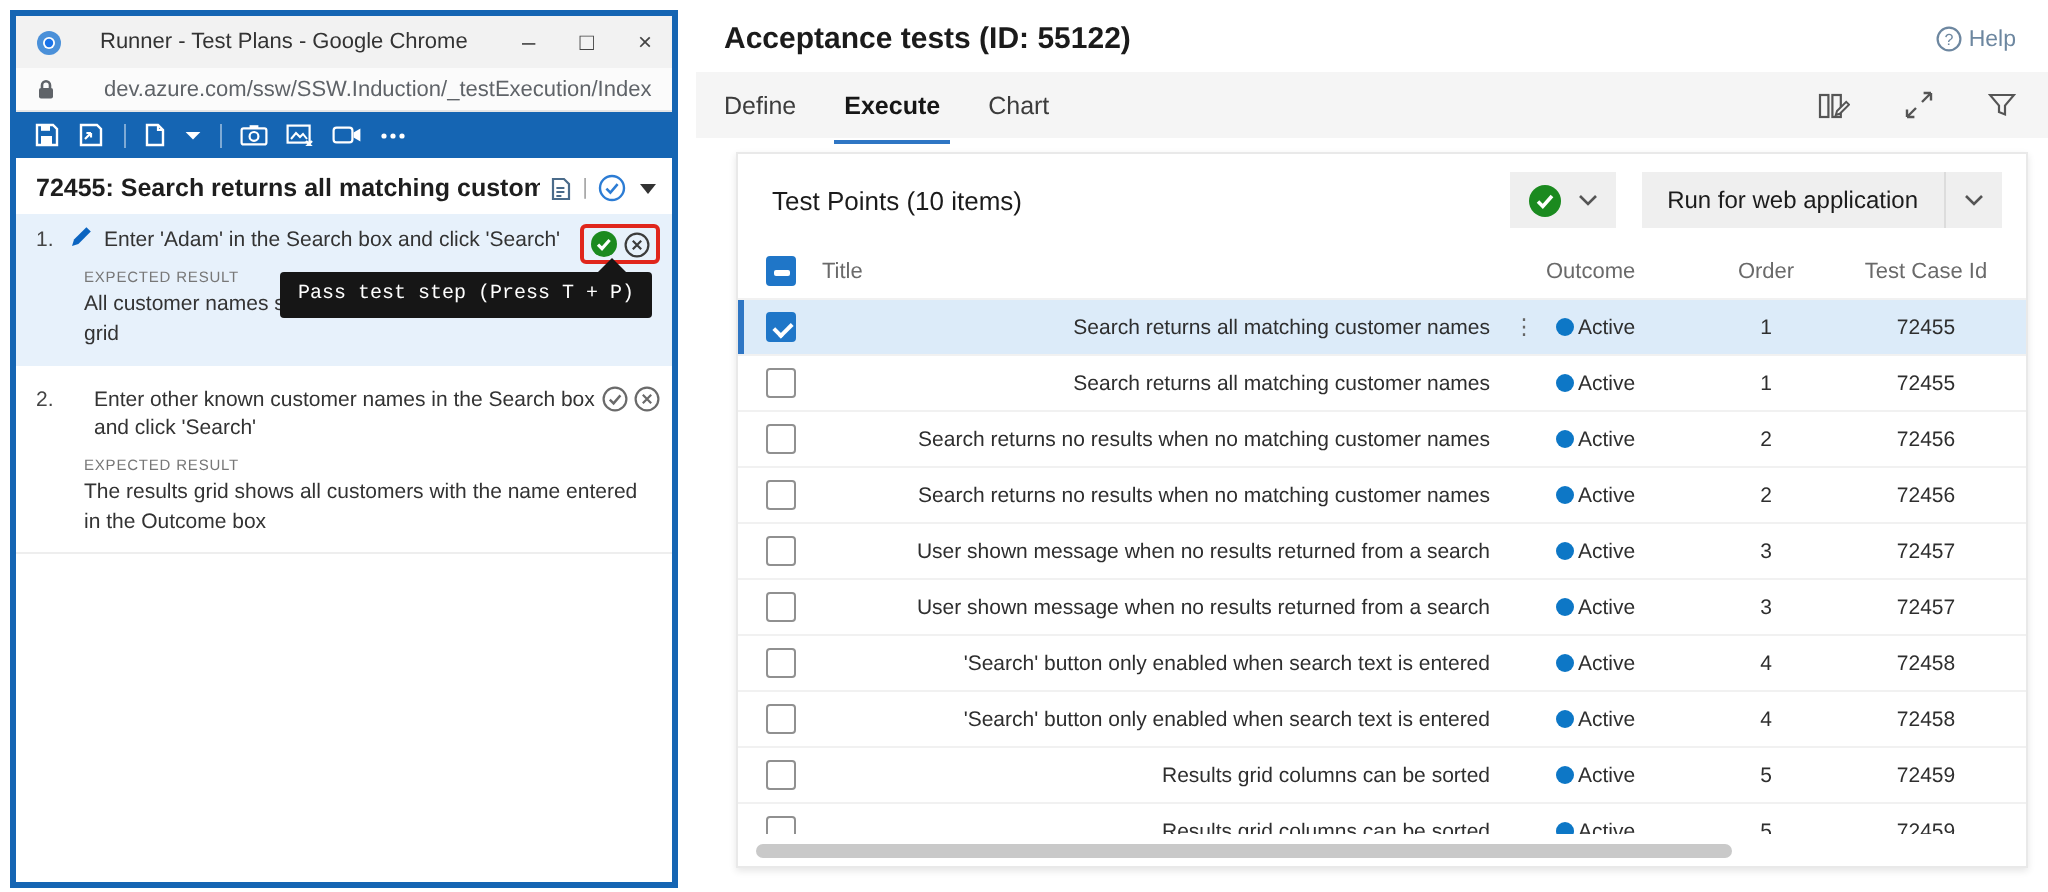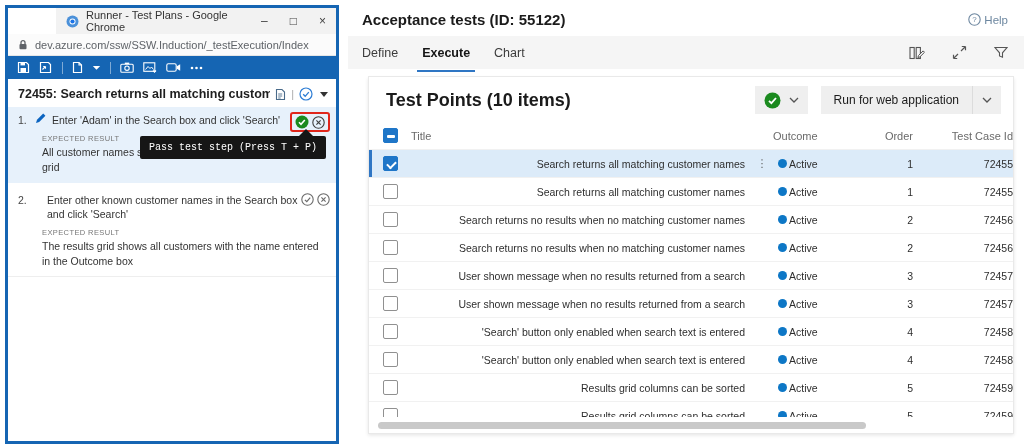--- a/index.html
+++ b/index.html
@@ -4,26 +4,26 @@
 <style>
   html,body{margin:0;padding:0;background:#fff;}
   .stage{position:relative;width:1024px;height:446px;background:#fff;
          font-family:"Liberation Sans",sans-serif;overflow:hidden;}
 
   
   .runner{position:absolute;left:5px;top:5px;width:334px;bottom:2px;
           border:3px solid #1565b3;background:#fff;box-sizing:border-box;
           display:flex;flex-direction:column;}
   .titlebar{display:flex;align-items:center;height:26px;background:#f2f2f2;
-            padding:0 10px;gap:7px;flex:0 0 auto;margin-left:48px;}
+            padding:0 10px;gap:19px;flex:0 0 auto;}
   .titlebar .ttext{font-size:11px;color:#333;}
   .win-controls{margin-left:auto;display:flex;gap:22px;color:#444;font-size:12px;}
   .win-controls span{cursor:default;line-height:1;}
   .urlbar{display:flex;align-items:center;height:21px;background:#fbfbfb;
-          border-bottom:1px solid #e6e6e6;padding:0 10px;gap:7px;flex:0 0 auto;}
+          border-bottom:1px solid #e6e6e6;padding:0 10px;gap:24px;flex:0 0 auto;}
   .urlbar .url{font-size:11px;color:#5f6368;white-space:nowrap;}
   .bluebar{height:23px;background:#1565b3;display:flex;align-items:center;
            padding:0 9px;gap:9px;flex:0 0 auto;}
   .tbi{display:flex;align-items:center;}
   .tb-div{width:1px;height:12px;background:rgba(255,255,255,.45);}
 
   .case-title{display:flex;align-items:center;gap:5px;padding:8px 8px 6px 10px;}
   .case-title .ct-text{flex:1;font-size:12.5px;font-weight:700;color:#1e1e1e;
                        white-space:nowrap;overflow:hidden;}
   .ct-div{color:#aaa;font-size:11px;}
@@ -64,38 +64,38 @@
   .tab.active{font-weight:700;color:#161616;}
   .tab.active::after{content:"";position:absolute;left:-5px;right:-5px;bottom:-3px;
                      height:2px;background:#2f76c4;}
   .tab-icons{margin-left:auto;display:flex;gap:27px;align-items:center;}
   .tab-icons .ic{display:flex;cursor:pointer;}
 
   .card{position:absolute;left:20px;right:10px;top:76px;bottom:12px;background:#fff;
         border:1px solid #e9e9e9;box-shadow:0 1.6px 3.6px rgba(0,0,0,.1);
         display:flex;flex-direction:column;}
   .card-head{display:flex;align-items:center;padding:9px 12px 8px 17px;flex:0 0 auto;}
-  .card-title{font-size:18px;font-weight:700;color:#1b1b1b;}
+  .card-title{font-size:13px;font-weight:400;color:#1b1b1b;}
   .head-btns{margin-left:auto;display:flex;align-items:center;gap:13px;}
   .btn{background:#efefef;height:28px;display:flex;align-items:center;cursor:pointer;}
   .outcome-btn{padding:0 9px;gap:8px;}
   .run-btn .label{padding:0 13px;font-size:12px;color:#1b1b1b;}
   .run-btn .split{width:1px;align-self:stretch;background:#dcdcdc;}
   .run-btn .chev{padding:0 9px;display:flex;align-items:center;}
 
   .grid{display:grid;grid-template-columns:42px 1fr 22px 80px 60px 100px;
         align-items:center;}
   .thead{height:27px;font-size:11px;color:#6a6a6a;flex:0 0 auto;}
   .trow{height:27px;font-size:10.5px;color:#2e2e2e;border-top:1px solid #f1f1f1;cursor:pointer;}
   .trow.selected{background:#dcebf9;box-shadow:inset 3px 0 0 #2f76c4;}
   .cell-title{padding-right:6px;white-space:nowrap;overflow:hidden;text-align:right;}
   .cell-menu{color:#666;font-size:11px;text-align:center;}
   .cell-outcome{display:flex;align-items:center;gap:2px;padding-left:5px;}
   .dot{width:9px;height:9px;border-radius:50%;background:#0d77c6;flex:0 0 auto;}
-  .cell-center{text-align:right;}
+  .cell-center{text-align:center;}
   .cbx{width:15px;height:15px;box-sizing:border-box;border:1px solid #909090;
        border-radius:2px;background:#fff;margin:0 auto;position:relative;cursor:pointer;}
   .cbx.checked,.cbx.ind{background:#1f76c8;border-color:#1f76c8;}
   .cbx.checked::after{content:"";position:absolute;left:3px;top:3.5px;width:7px;height:4px;
        border-left:2px solid #fff;border-bottom:2px solid #fff;transform:rotate(-45deg);}
   .cbx.ind::after{content:"";position:absolute;left:3px;top:6px;width:8px;height:2.5px;
        background:#fff;border-radius:1px;}
   .rows{flex:1 1 auto;overflow:hidden;}
   .hscroll{flex:0 0 auto;height:16px;display:flex;align-items:center;padding:0 9px;}
   .hthumb{width:78%;height:7px;background:#c9c9c9;border-radius:4px;cursor:pointer;}

